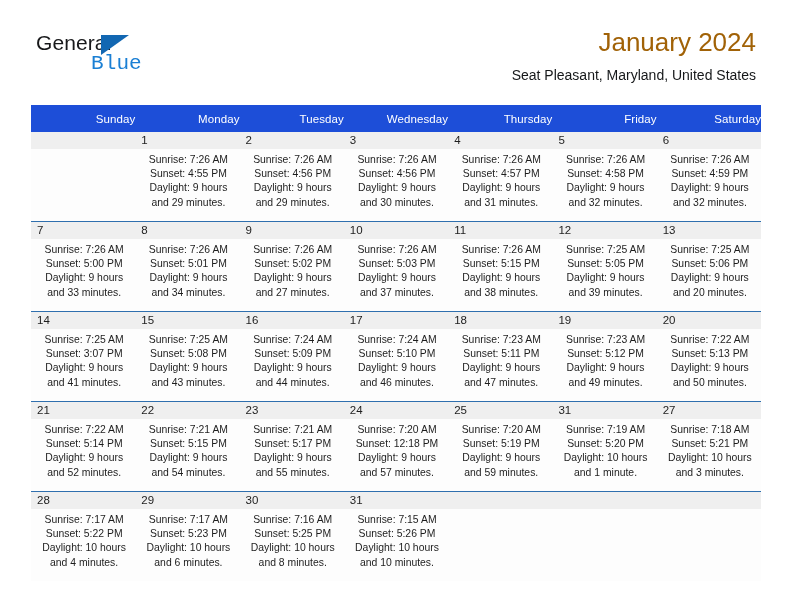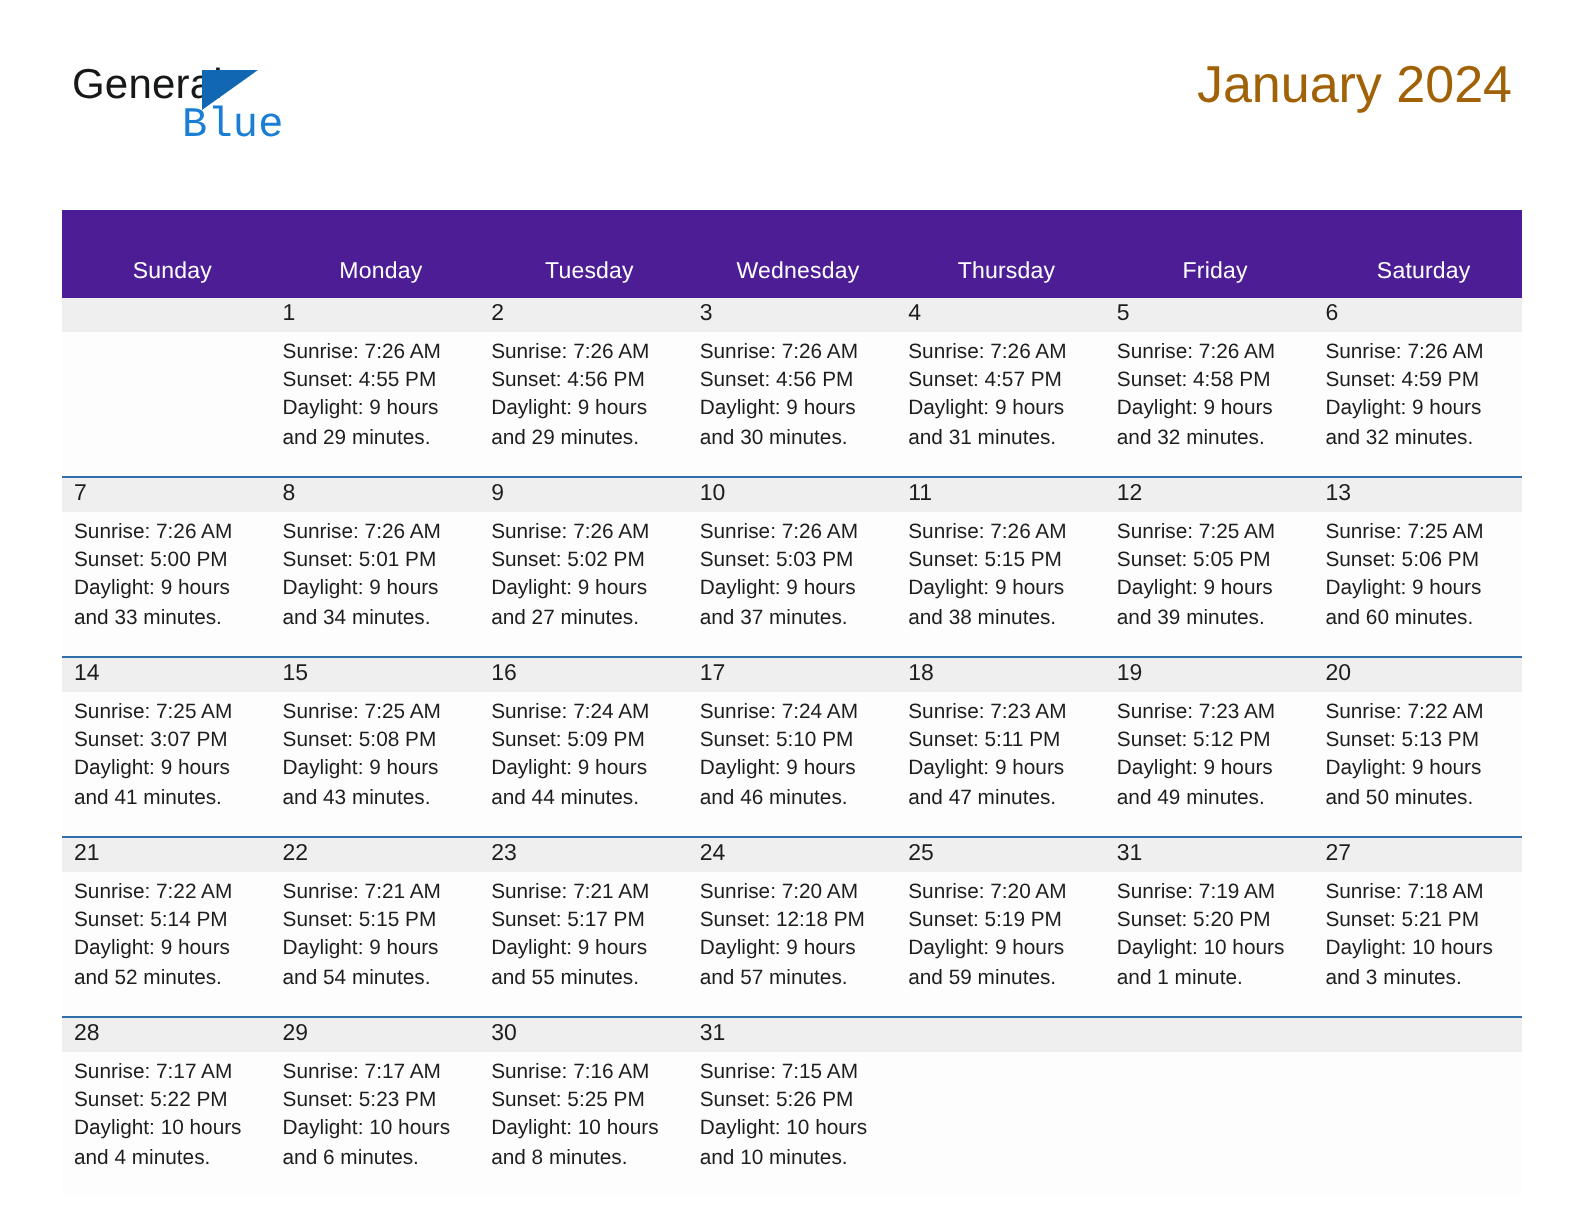--- a/index.html
+++ b/index.html
@@ -89,26 +89,26 @@
   
   .calendar {
     position: absolute;
     left: 31px;
     top: 105px;
     width: 730px;
     border-collapse: collapse;
     table-layout: fixed;
   }
   .calendar th {
-    background: #4c1d95;
+    background: #1d4ed8;
     color: #ffffff;
     font-size: 11.5px;
     font-weight: normal;
-    text-align: center;
-    padding: 22px 0 5px 6px;
+    text-align: right;
+    padding: 5px 0 5px 6px;
     height: 17px;
     vertical-align: middle;
     letter-spacing: 0.1px;
   }
   .calendar col {
     width: 104.28px;
   }
 
   .week-row > td {
     vertical-align: top;
@@ -134,40 +134,42 @@
     color: #1d1d1d;
   }
   .cell.empty .daynum-band {
     color: transparent;
   }
   .details {
     padding: 4px 4px 0 6px;
     font-size: 10.4px;
     line-height: 14.2px;
     color: #1d1d1d;
+    text-align: center;
   }
   .details div {
     white-space: nowrap;
   }
 </style>
 </head>
 <body>
 
 <div class="page">
 
   <div class="header">
 
     <div class="brand">
       <span class="brand-general">General</span>
       <span class="brand-triangle"></span>
       <span class="brand-blue">Blue</span>
     </div>
 
     <div class="title-block">
       <h1 class="cal-title">January 2024</h1>
+      <p class="cal-subtitle">Seat Pleasant, Maryland, United States</p>
     </div>
 
   </div>
 
   <table class="calendar">
     <colgroup>
       <col>
         <col>
         <col>
         <col>
@@ -335,21 +337,21 @@
           </div>
         </div>
           </td>
         <td>
             <div class="cell">
           <div class="daynum-band">13</div>
           <div class="details">
             <div>Sunrise: 7:25 AM</div>
             <div>Sunset: 5:06 PM</div>
             <div>Daylight: 9 hours</div>
-            <div>and 60 minutes.</div>
+            <div>and 20 minutes.</div>
           </div>
         </div>
           </td>
       </tr>
 
       <tr class="week-row">
         <td>
             <div class="cell">
           <div class="daynum-band">14</div>
           <div class="details">

